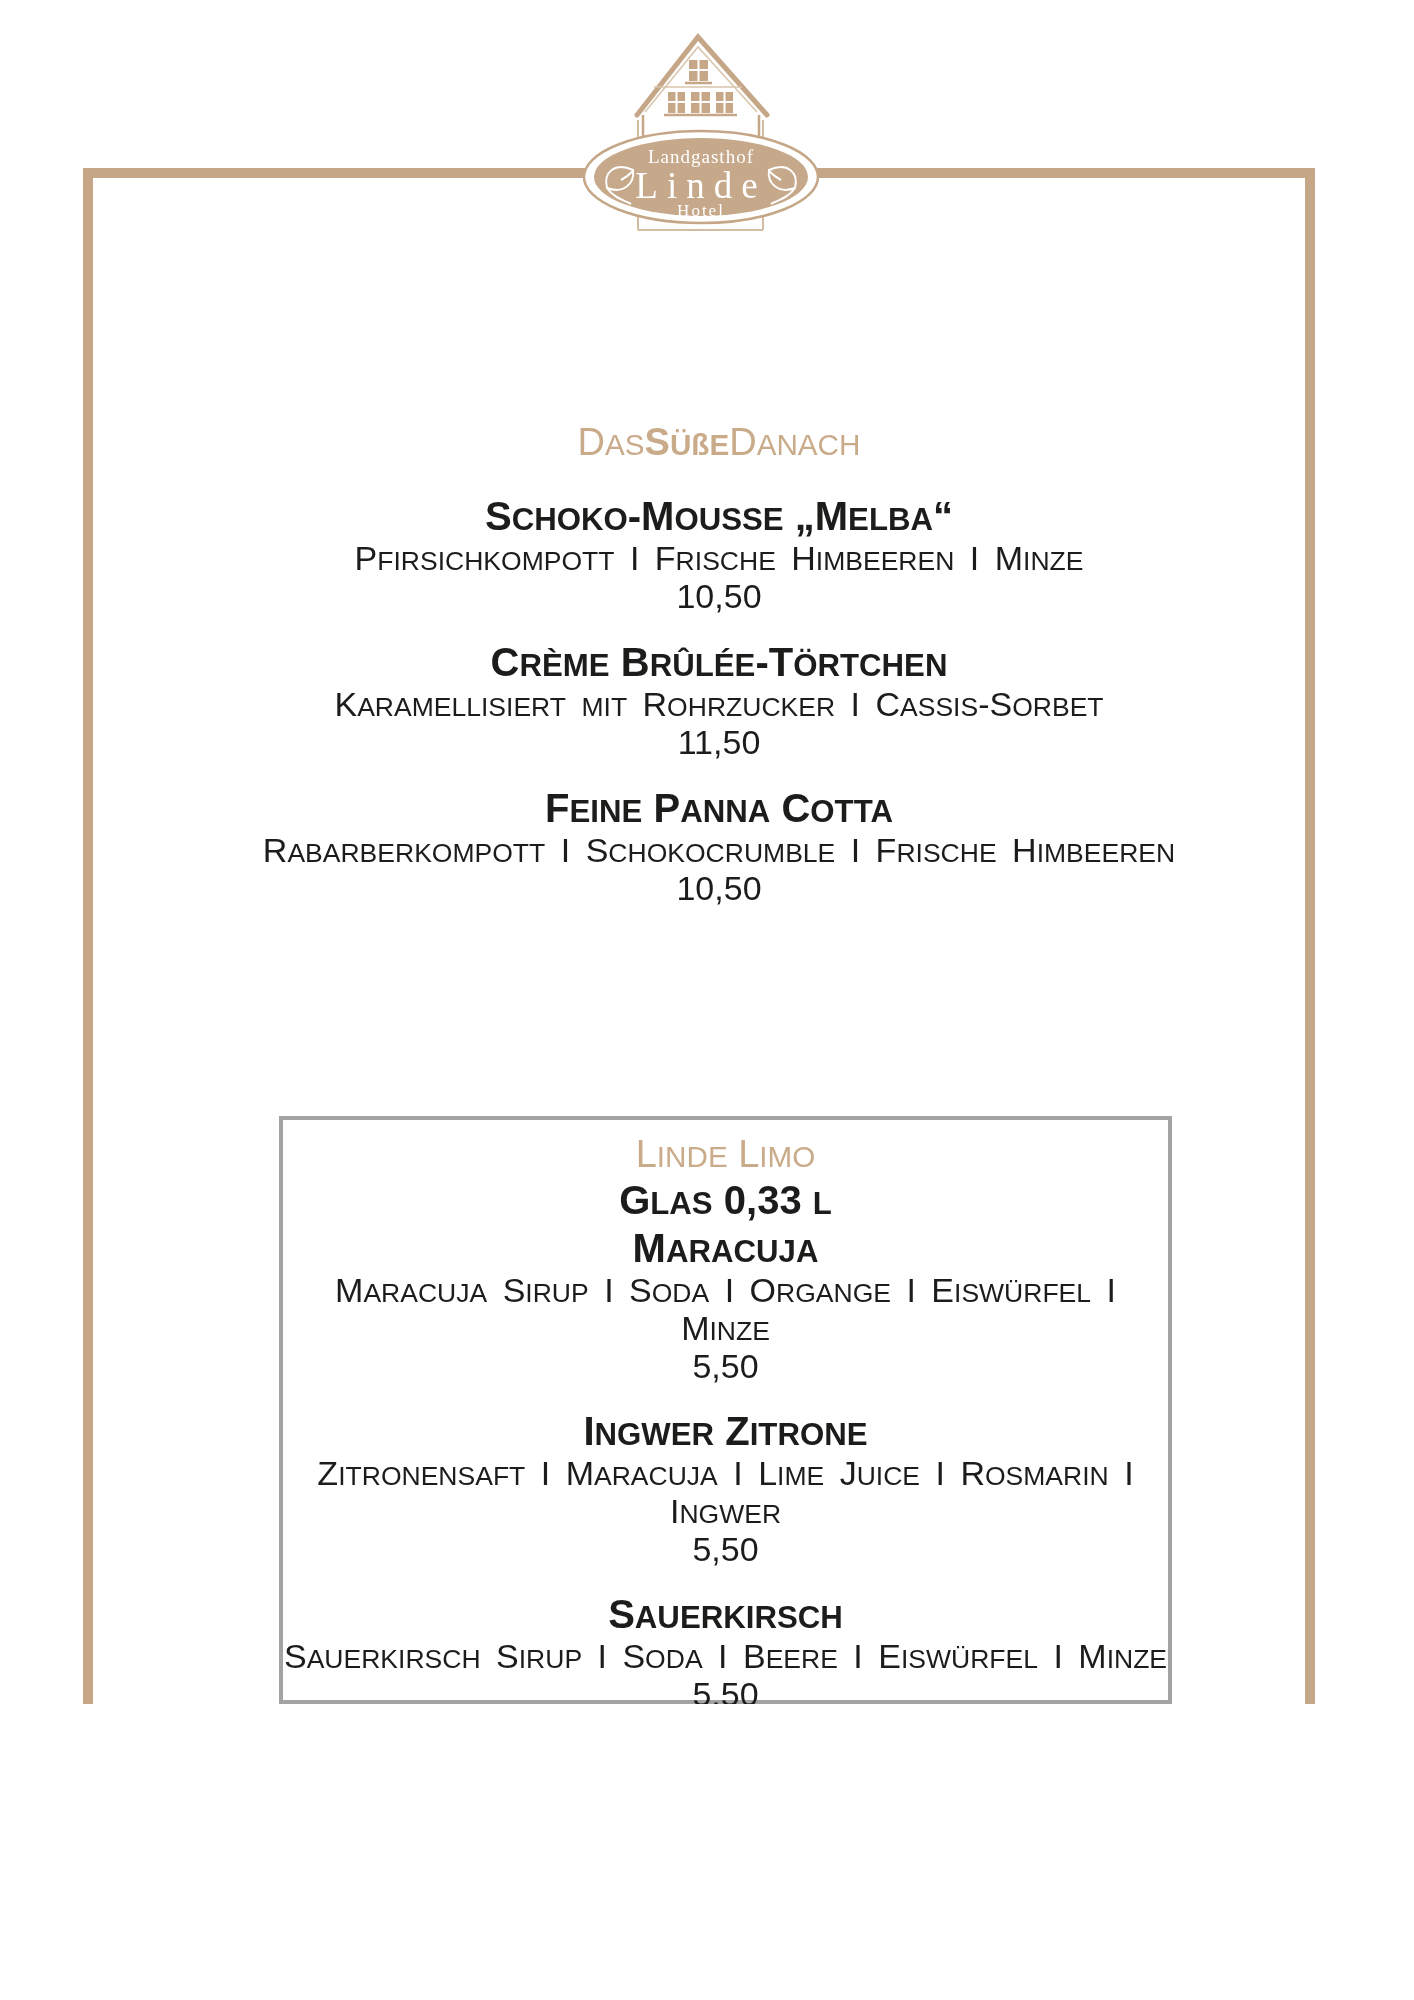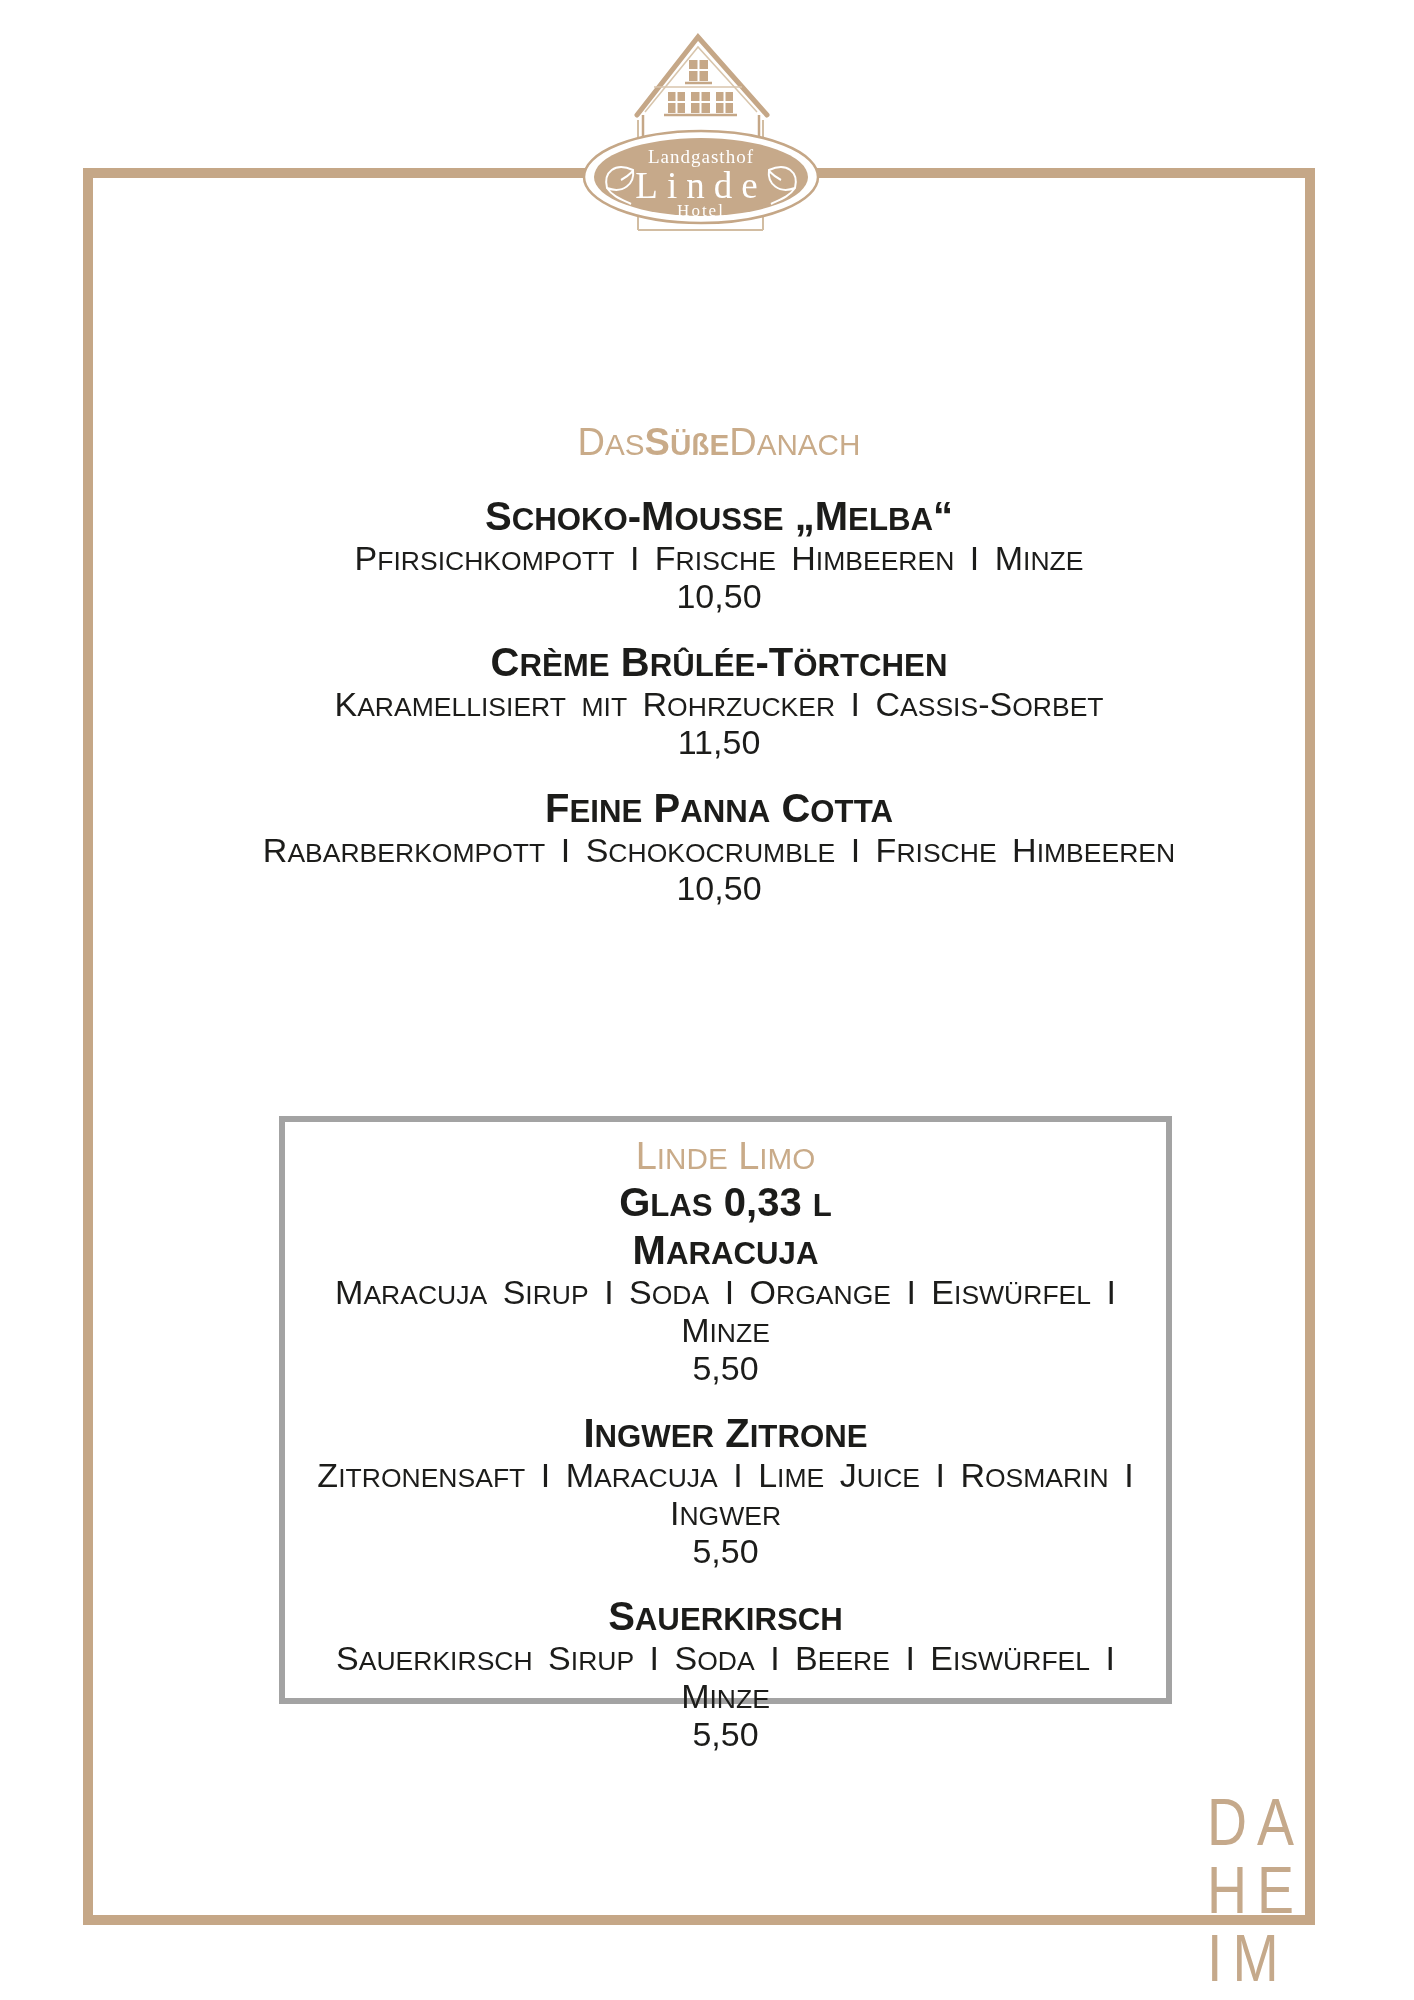--- a/index.html
+++ b/index.html
@@ -1,16 +1,16 @@
 <!DOCTYPE html>
 <html><head>
 <meta charset="utf-8">
 <style>
   html,body{margin:0;padding:0;background:#fff;}
-  .page{position:relative;width:1414px;height:2000px;background:#ffffff;overflow:hidden;
+  .page{position:relative;width:1414px;height:1704px;background:#ffffff;overflow:hidden;
         font-family:"Liberation Sans",sans-serif;color:#1c1c1a;}
 
   
   .frame{position:absolute;left:83px;top:168px;width:1232px;height:1757px;
          border:10px solid #c5a787;box-sizing:border-box;}
 
   
   .logo{position:absolute;left:551px;top:20px;width:300px;height:215px;}
   .lg-top{font-family:"Liberation Serif",serif;font-size:19px;letter-spacing:1px;fill:#fff;}
   .lg-name{font-family:"Liberation Serif",serif;font-size:37px;letter-spacing:9px;fill:#fff;}
@@ -21,21 +21,21 @@
   .sec-title{font-size:38px;line-height:44px;color:#c9ab89;font-weight:normal;margin:0 0 28px 0;}
   .menu-item{margin-bottom:27px;}
   .item-name{font-size:40px;line-height:42px;font-weight:bold;}
   .item-details{font-size:34px;line-height:35px;word-spacing:6px;}
   .item-price{font-size:34px;line-height:35px;}
   .s{font-size:0.78em;}          
   .b{font-weight:bold;text-align:center;}
 
   
   .limo{position:absolute;left:279px;top:1116px;width:893px;height:588px;
-        border:6px solid #a3a3a3;box-sizing:border-box;text-align:center;padding-top:14px;}
+        border:4px solid #a3a3a3;box-sizing:border-box;text-align:center;padding-top:14px;}
   .limo .sec-title{margin:0;line-height:40px;}
   .limo-sub{font-size:40px;line-height:46px;font-weight:bold;}
   .limo-mit{font-size:34px;line-height:38px;margin-top:24px;margin-bottom:28px;}
   .limo .menu-item{margin-bottom:26px;}
 
   
   .watermark{position:absolute;left:1207px;top:1788px;color:#c5a98b;font-size:66px;
              line-height:68px;letter-spacing:12px;white-space:nowrap;
              transform:scaleX(0.84);transform-origin:left top;}
 </style>

